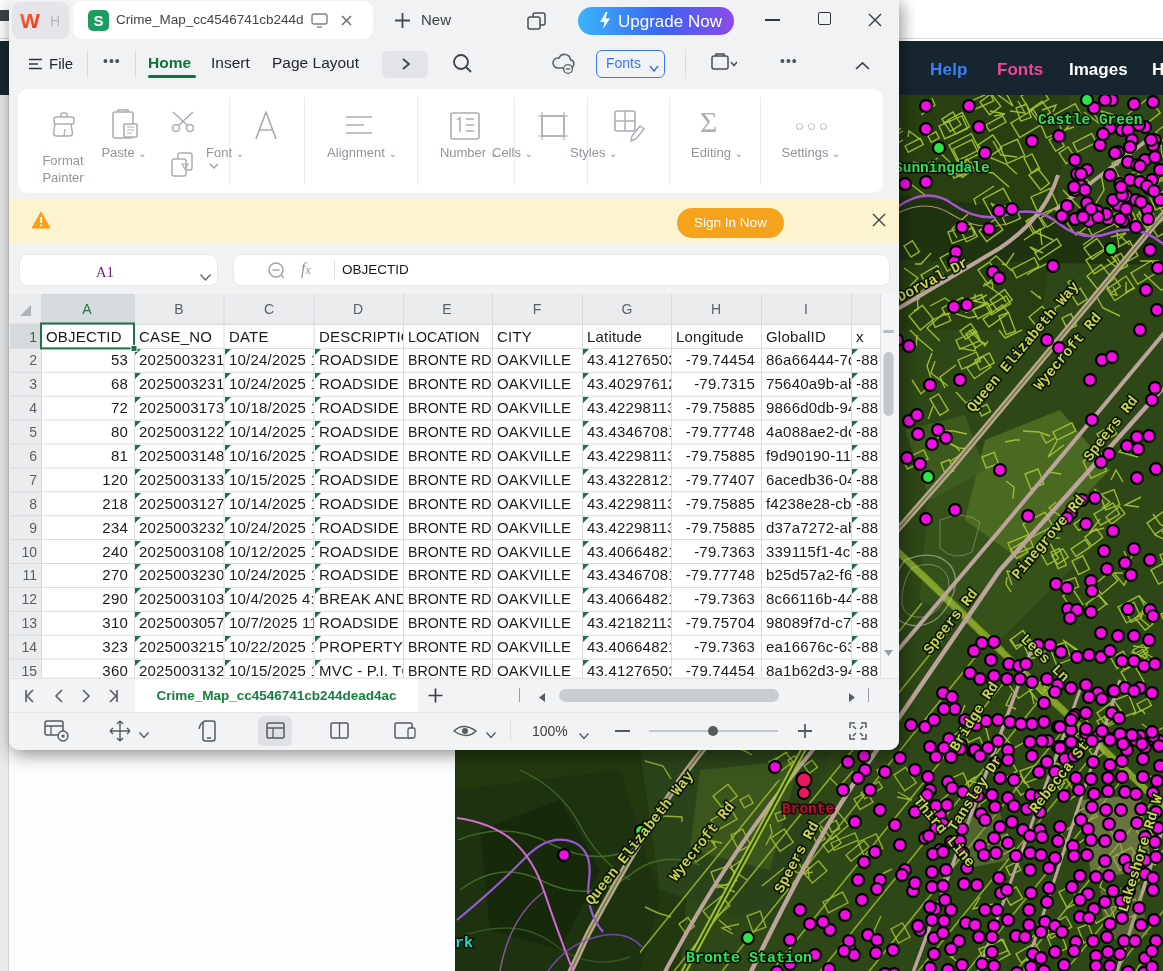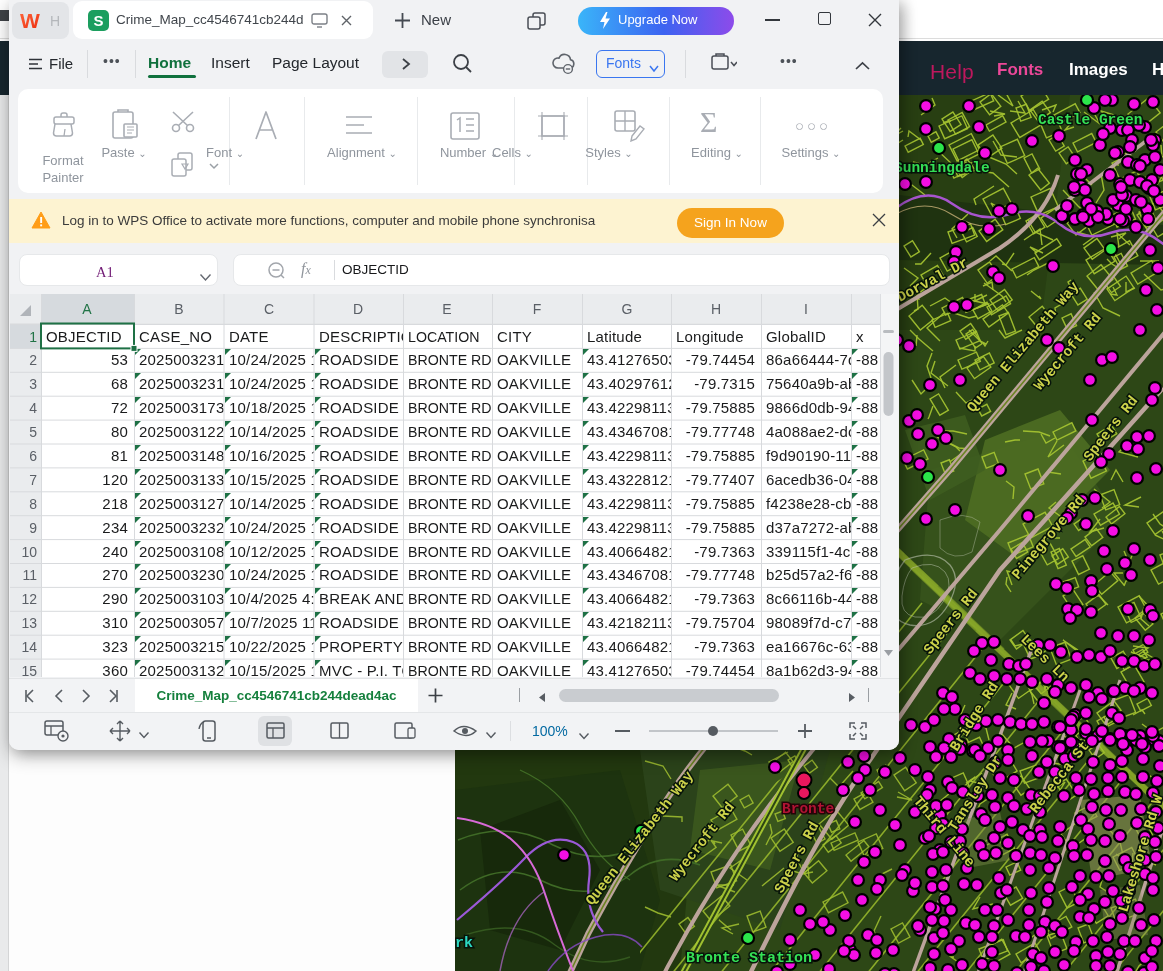--- a/index.html
+++ b/index.html
@@ -2,21 +2,21 @@
 <html><head><meta charset="utf-8"><style>
 *{margin:0;padding:0;box-sizing:border-box}
 html,body{width:1163px;height:971px;overflow:hidden;font-family:"Liberation Sans",sans-serif;background:#fff}
 .abs{position:absolute}
 #win{position:absolute;left:9px;top:0;width:890px;height:750px;background:#f1f2f4;border-radius:0 0 10px 10px;box-shadow:0 6px 18px rgba(0,0,0,.3),6px 2px 14px rgba(0,0,0,.18);overflow:hidden}
 .gtxt{color:#8f959d;font-size:13px}
 </style></head><body>
 <div class="abs" style="left:0;top:0;width:1163px;height:971px;background:#fff"></div>
 <div class="abs" style="left:0;top:41px;width:1163px;height:54px;background:#17262e"></div>
 <div class="abs" style="left:0;top:38px;width:1163px;height:1px;background:#dcdcdc"></div>
-<div class="abs" style="left:930px;top:60px;color:#be185d;font-size:21px;font-weight:normal;letter-spacing:.2px">Help</div>
+<div class="abs" style="left:930px;top:60px;color:#3b82f6;font-size:17px;font-weight:bold;letter-spacing:.2px">Help</div>
 <div class="abs" style="left:997px;top:60px;color:#ec4899;font-size:17px;font-weight:bold">Fonts</div>
 <div class="abs" style="left:1069px;top:60px;color:#fff;font-size:17px;font-weight:bold">Images</div>
 <div class="abs" style="left:1152px;top:60px;color:#fff;font-size:17px;font-weight:bold">He</div>
 <div class="abs" style="left:0;top:95px;width:455px;height:876px;background:#fdfdfd"></div>
 <div class="abs" style="left:0;top:95px;width:9px;height:876px;background:#e9eaeb;border-right:1px solid #d4d5d6"></div>
 <div class="abs" style="left:0;top:10px;width:9px;height:11px;background:#3f4347"></div>
 <svg id="map" width="708" height="876" viewBox="455 95 708 876" style="position:absolute;left:455px;top:95px">
 <style>
 #map text{font-family:"Liberation Mono",monospace;font-weight:bold;paint-order:stroke;stroke:#07140a;stroke-width:3px;}
 #map .g{fill:#35e055;} #map .s{fill:#ccd24a;} #map .r{fill:#b01433;stroke:#240508;} #map .t{fill:#2cd8c0;}
@@ -1036,21 +1036,21 @@
       </svg></div>
     <div class="abs" style="left:412px;top:11px;color:#3a3f46;font-size:15px">New</div>
     <div class="abs" style="left:518px;top:12px"><svg width="20" height="20" viewBox="0 0 20 20" style="">
         <rect x="6" y="1" width="12" height="12" rx="2" fill="none" stroke="#4a4e55" stroke-width="1.5"></rect>
         <rect x="1" y="5" width="12" height="12" rx="2" fill="#f1f2f4" stroke="#4a4e55" stroke-width="1.5"></rect>
       </svg></div>
     <div class="abs" style="left:569px;top:7px;width:156px;height:28px;border-radius:14px;background:linear-gradient(90deg,#3ab5f9,#3c63f1 55%,#8d4bea)"></div>
     <div class="abs" style="left:589px;top:12px"><svg width="14" height="18" viewBox="0 0 14 18" style="">
         <path d="M8,0 L2,10 H6.5 L5,17 L12,6.5 H7.5 L9.5,0 Z" fill="#fff"></path>
       </svg></div>
-    <div class="abs" style="left:609px;top:12px;color:#fff;font-size:13px">Upgrade Now</div>
+    <div class="abs" style="left:609px;top:12px;color:#fff;font-size:17px">Upgrade Now</div>
     <div class="abs" style="left:756px;top:19px;width:15px;height:2px;background:#33373c"></div>
     <div class="abs" style="left:809px;top:12px;width:13px;height:13px;border:1.5px solid #33373c;border-radius:2px"></div>
     <div class="abs" style="left:858px;top:12px"><svg width="16" height="16" viewBox="0 0 16 16" style="">
         <path d="M2,2 L14,14 M14,2 L2,14" stroke="#33373c" stroke-width="1.4"></path>
       </svg></div>
     <div class="abs" style="left:19px;top:57px"><svg width="15" height="14" viewBox="0 0 15 14" style="">
         <path d="M1,2.5 H14 M1,7 H10 M1,11.5 H14" stroke="#2f3338" stroke-width="1.7"></path>
       </svg></div>
     <div class="abs" style="left:40px;top:55px;color:#24282d;font-size:15px">File</div>
     <div class="abs" style="left:78px;top:50px;width:1px;height:28px;background:#d9dbde"></div>
@@ -1138,32 +1138,31 @@
     <div class="abs" style="left:527px;top:110px"><svg width="34" height="32" viewBox="0 0 34 32" style="">
         <rect x="6" y="6" width="22" height="20" fill="none" stroke="#a9adb4" stroke-width="1.6"></rect>
         <path d="M6,2 v28 M28,2 v28 M2,6 h30 M2,26 h30" stroke="#a9adb4" stroke-width="1.1"></path>
       </svg></div>
     <div class="abs gtxt" style="left:483px;top:145px;width:120px;">Cells <span style="font-size:10px">⌄</span></div>
     <div class="abs" style="left:603px;top:108px"><svg width="36" height="34" viewBox="0 0 36 34" style="">
         <rect x="3" y="3" width="20" height="20" rx="2" fill="none" stroke="#a9adb4" stroke-width="1.6"></rect>
         <path d="M13,3 v20 M3,13 h20" stroke="#a9adb4" stroke-width="1.4"></path>
         <path d="M20,28 l8,-10 l4,3 l-8,10 l-5,2 z" fill="#fff" stroke="#a9adb4" stroke-width="1.4"></path>
       </svg></div>
-    <div class="abs gtxt" style="left:540px;top:145px;width:120px;text-align:center">Styles <span style="font-size:10px">⌄</span></div>
+    <div class="abs gtxt" style="left:561px;top:145px;width:120px;text-align:left">Styles <span style="font-size:10px">⌄</span></div>
     <div class="abs" style="left:691px;top:105px;color:#a9adb4;font-size:30px;font-family:'Liberation Serif',serif">Σ</div>
     <div class="abs gtxt" style="left:648px;top:145px;width:120px;text-align:center">Editing <span style="font-size:10px">⌄</span></div>
     <div class="abs" style="left:786px;top:117px;color:#a9adb4;font-size:15px;letter-spacing:3px">○○○</div>
     <div class="abs gtxt" style="left:742px;top:145px;width:120px;text-align:center">Settings <span style="font-size:10px">⌄</span></div>
     <div class="abs" style="left:0;top:199px;width:890px;height:44px;background:#fdf3d1"></div>
     <div class="abs" style="left:22px;top:211px"><svg width="20" height="18" viewBox="0 0 20 18" style="">
         <path d="M10,1 L19,17 L1,17 Z" fill="#ff9d17" stroke="#ff9d17" stroke-linejoin="round"></path>
         <rect x="9.2" y="6" width="1.9" height="6" fill="#fff"></rect>
         <rect x="9.2" y="13.4" width="1.9" height="1.9" fill="#fff"></rect>
       </svg></div>
-    <div class="abs" style="left:53px;top:213px;color:#3b3b3b;font-size:13.5px">Log in to WPS Office to activate more functions, computer and mobile phone synchronisa</div>
     <div class="abs" style="left:668px;top:208px;width:107px;height:30px;background:#f5a31d;border-radius:15px;color:#fff;font-size:13.5px;text-align:center;line-height:30px">Sign In Now</div>
     <div class="abs" style="left:862px;top:212px"><svg width="16" height="16" viewBox="0 0 16 16" style="">
         <path d="M2,2 L14,14 M14,2 L2,14" stroke="#3b3f44" stroke-width="1.3"></path>
       </svg></div>
     <div class="abs" style="left:0;top:243px;width:890px;height:51px;background:#f1f2f4"></div>
     <div class="abs" style="left:10px;top:254px;width:199px;height:32px;background:#fff;border:1px solid #e6e8ea;border-radius:8px"></div>
     <div class="abs" style="left:87px;top:264px;color:#701a75;font-size:14.5px;font-family:'Liberation Serif',serif">A1</div>
     <div class="abs" style="left:190px;top:268px"><svg width="13" height="9" viewBox="0 0 13 9" style="">
         <path d="M1.5,1.5 L6.5,7 L11.5,1.5" fill="none" stroke="#646870" stroke-width="1.4"></path>
       </svg></div>
@@ -1585,21 +1584,21 @@
         <rect x="14" y="6" width="7" height="10" rx="1.5" fill="#f2f3f5" stroke="#565b61" stroke-width="1.3"></rect>
       </svg></div>
     <div class="abs" style="left:443px;top:722px"><svg width="26" height="18" viewBox="0 0 26 18" style="">
         <path d="M2,9 q9,-9 22,0 q-9,9 -22,0 z" fill="none" stroke="#565b61" stroke-width="1.5"></path>
         <circle cx="13" cy="9" r="3" fill="#565b61"></circle>
       </svg></div>
     <div class="abs" style="left:476px;top:727px"><svg width="12" height="10" viewBox="0 0 12 10" style="">
         <path d="M1.5,1.5 L6,6.5 L10.5,1.5" fill="none" stroke="#565b61" stroke-width="1.4"></path>
       </svg></div>
     <div class="abs" style="left:501px;top:721px;width:1px;height:20px;background:#dcdee1"></div>
-    <div class="abs" style="left:523px;top:723px;color:#0369a1;font-size:14px">100%</div>
+    <div class="abs" style="left:523px;top:723px;color:#404040;font-size:14px">100%</div>
     <div class="abs" style="left:569px;top:728px"><svg width="12" height="10" viewBox="0 0 12 10" style="">
         <path d="M1.5,1.5 L6,6.5 L10.5,1.5" fill="none" stroke="#565b61" stroke-width="1.4"></path>
       </svg></div>
     <div class="abs" style="left:606px;top:730px;width:15px;height:2px;background:#565b61"></div>
     <div class="abs" style="left:640px;top:730px;width:129px;height:2px;background:#c2c5c9"></div>
     <div class="abs" style="left:699px;top:726px;width:10px;height:10px;border-radius:5px;background:#565b61"></div>
     <div class="abs" style="left:788px;top:723px"><svg width="16" height="16" viewBox="0 0 16 16" style="">
         <path d="M8,1 V15 M1,8 H15" stroke="#565b61" stroke-width="1.8"></path>
       </svg></div>
     <div class="abs" style="left:840px;top:722px"><svg width="18" height="18" viewBox="0 0 18 18" style="">

